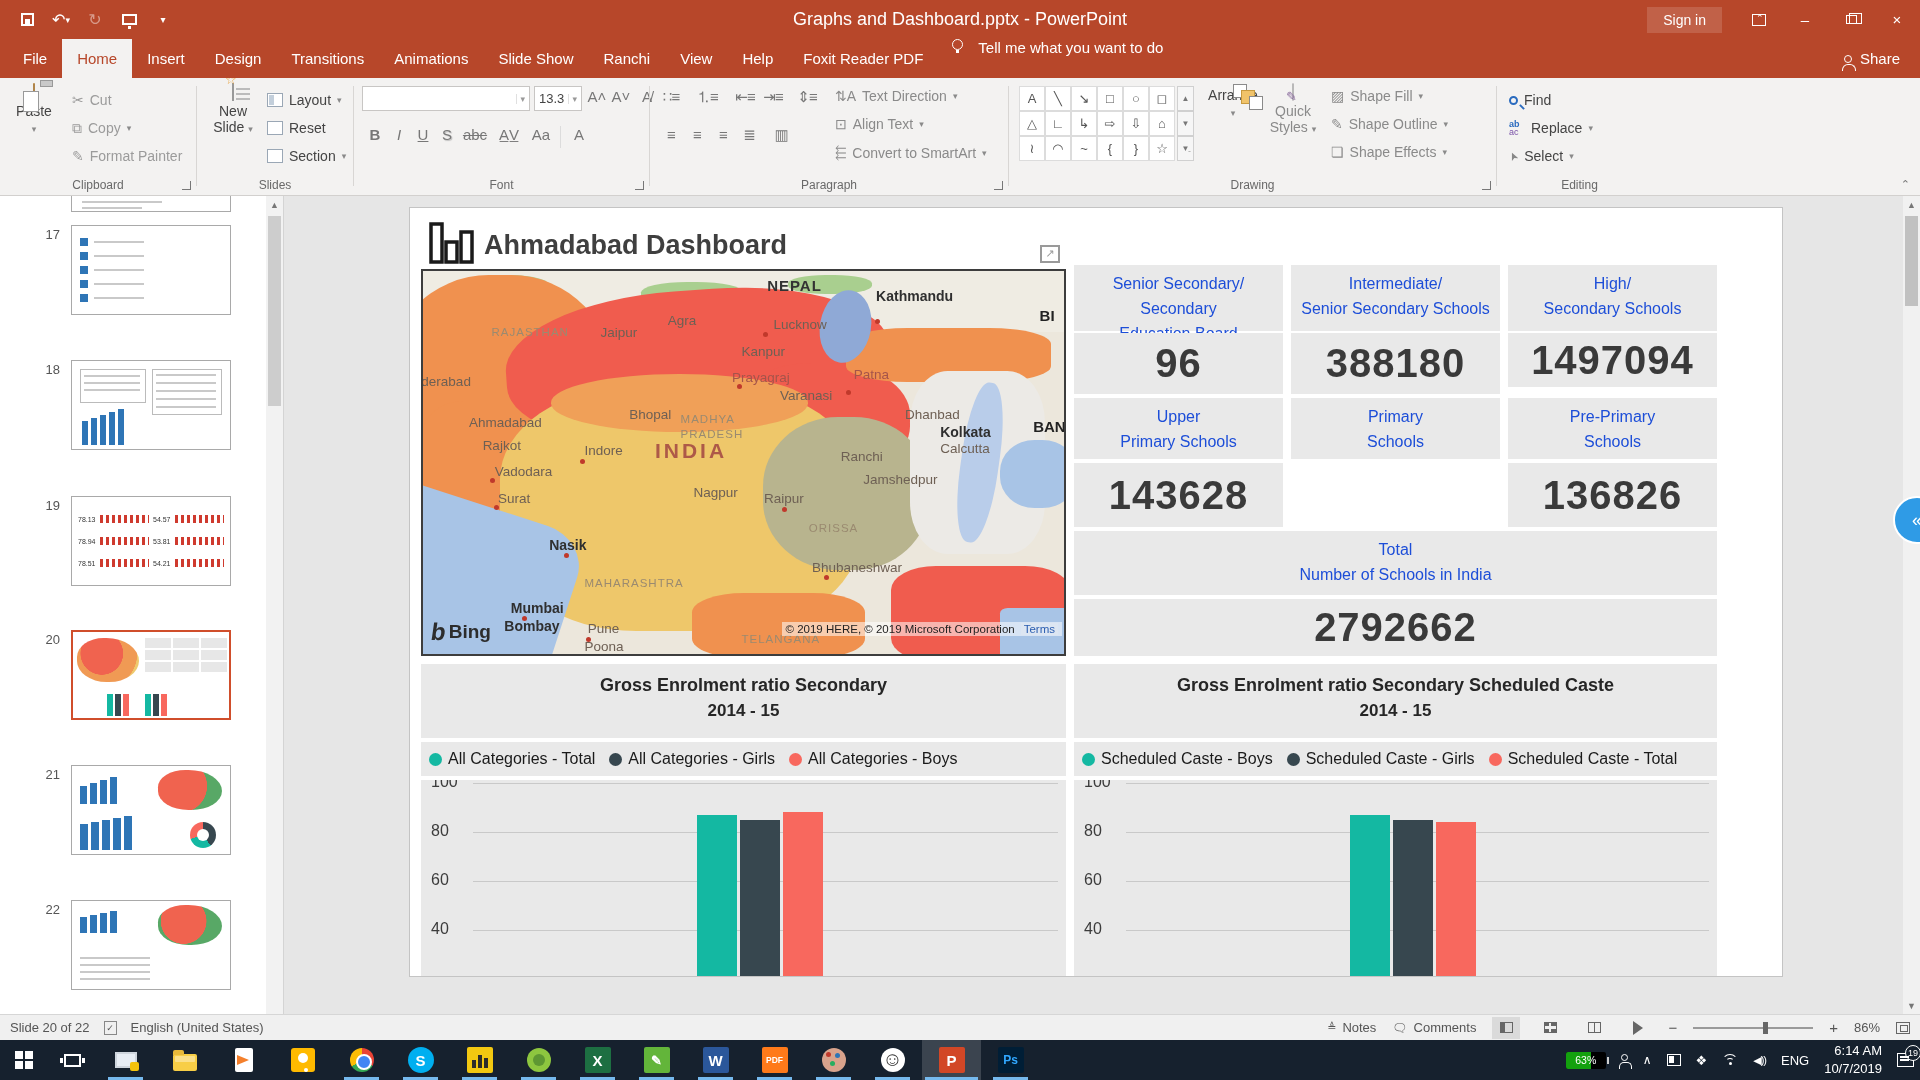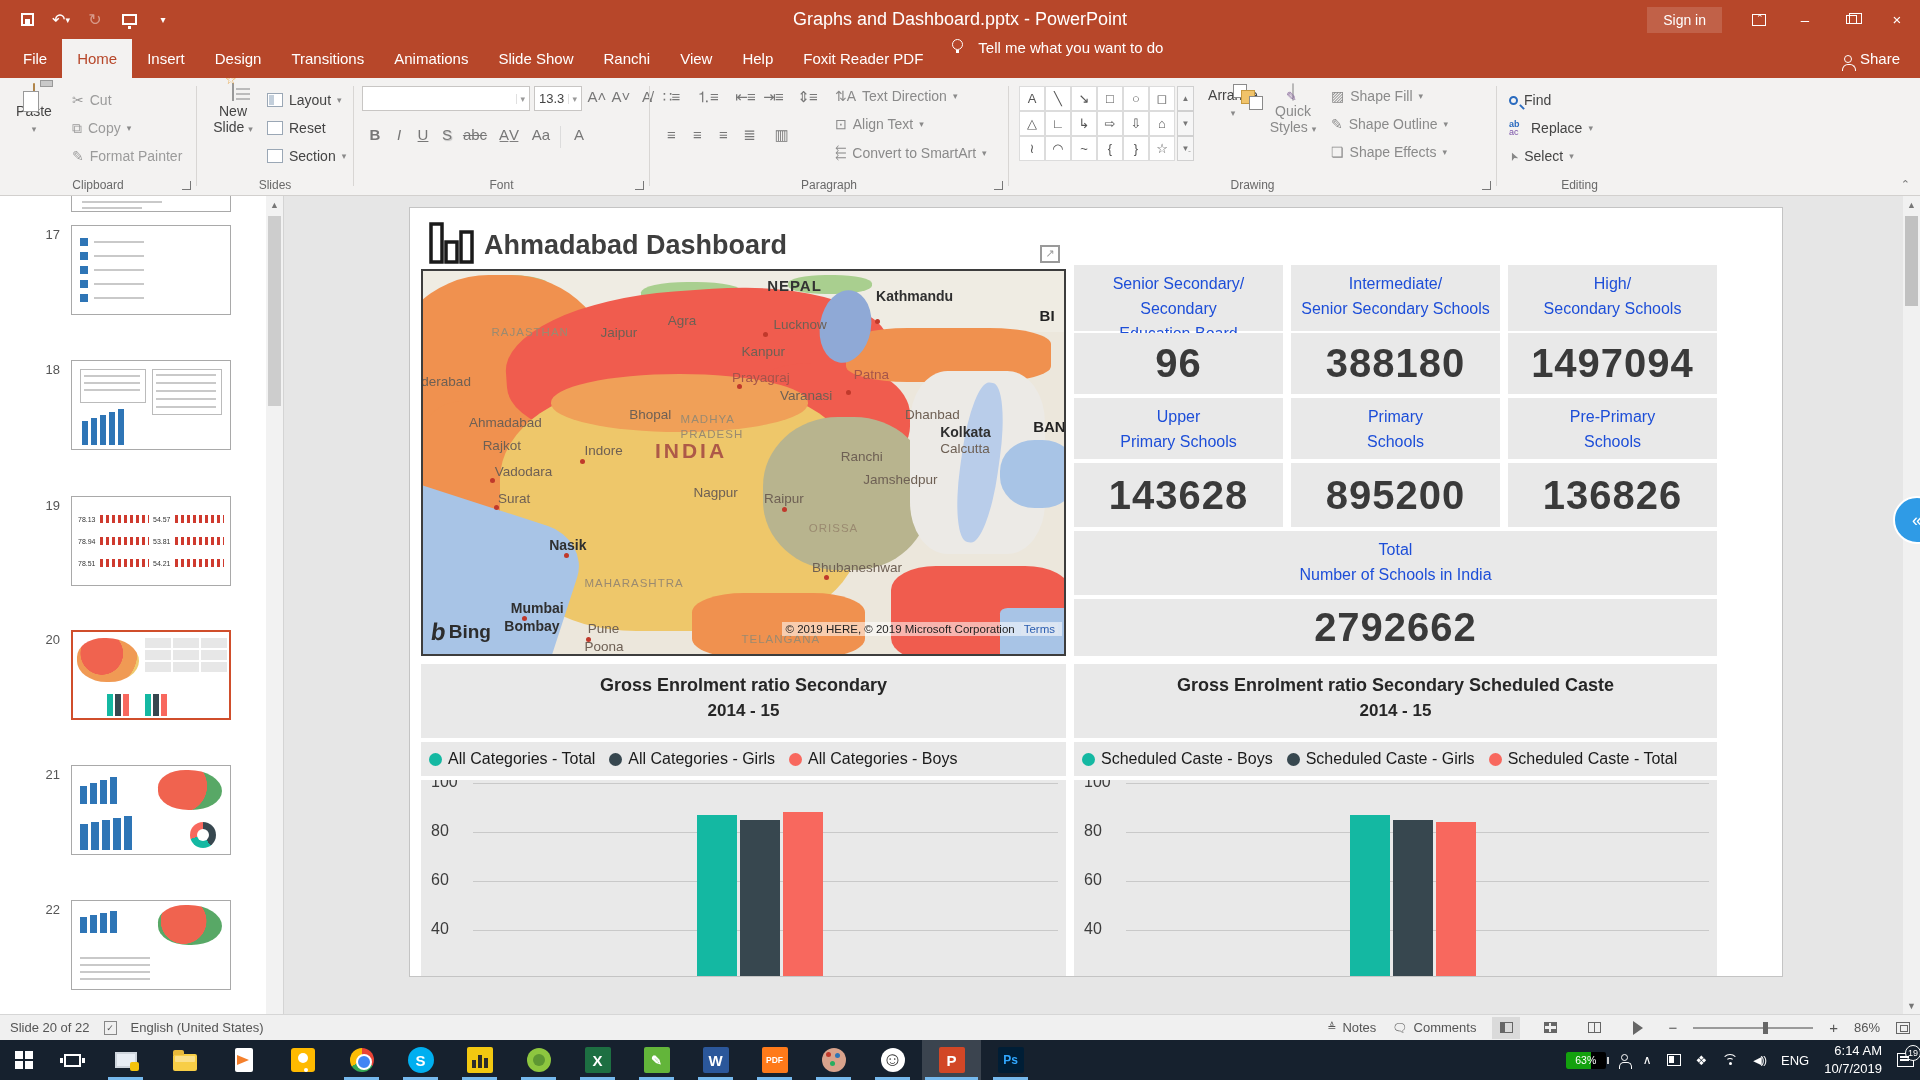--- a/index.html
+++ b/index.html
@@ -628,29 +628,28 @@
           <div class="h">Senior Secondary/ Secondary<br>Education Board</div>
         </div>
         <div class="scell val" style="left: 0px; top: 68px; width: 209px; height: 61px;">96</div>
         <div class="scell" style="left: 217px; top: 0px; width: 209px; height: 66px;">
           <div class="h">Intermediate/<br>Senior Secondary Schools</div>
         </div>
         <div class="scell val" style="left: 217px; top: 68px; width: 209px; height: 61px;">388180</div>
         <div class="scell" style="left: 434px; top: 0px; width: 209px; height: 66px;">
           <div class="h">High/<br>Secondary Schools</div>
         </div>
-        <div class="scell val" style="left: 434px; top: 68px; width: 209px; height: 61px;">1497094</div>
+        <div class="scell val" style="left: 434px; top: 68px; width: 209px; height: 54px;">1497094</div>
         <div class="scell" style="left: 0px; top: 133px; width: 209px; height: 61px;">
           <div class="h">Upper<br>Primary Schools</div>
         </div>
         <div class="scell val" style="left: 0px; top: 198px; width: 209px; height: 64px;">143628</div>
         <div class="scell" style="left: 217px; top: 133px; width: 209px; height: 61px;">
           <div class="h">Primary<br>Schools</div>
         </div>
-        <div class="scell val" style="left: 217px; top: 198px; width: 209px; height: 64px;">895200</div>
         <div class="scell" style="left: 434px; top: 133px; width: 209px; height: 61px;">
           <div class="h">Pre-Primary<br>Schools</div>
         </div>
         <div class="scell val" style="left: 434px; top: 198px; width: 209px; height: 64px;">136826</div>
         <div class="scell" style="left: 0px; top: 266px; width: 643px; height: 64px;">
           <div class="h">Total<br>Number of Schools in India</div>
         </div>
         <div class="scell val" style="left: 0px; top: 334px; width: 643px; height: 57px;">2792662</div>
       </div>
 

